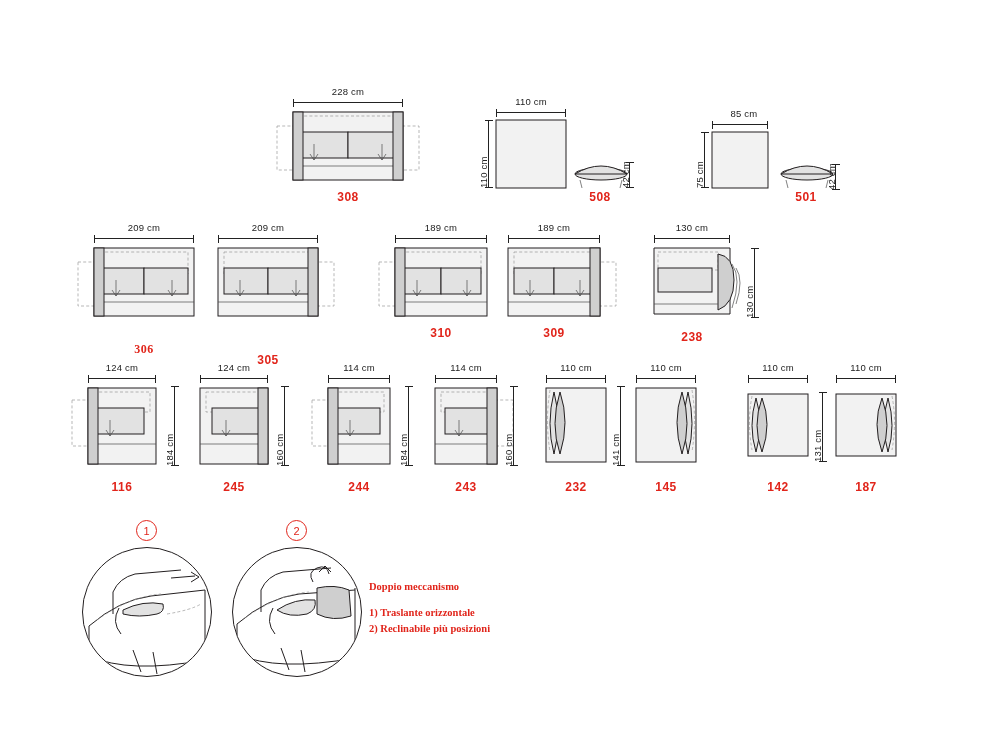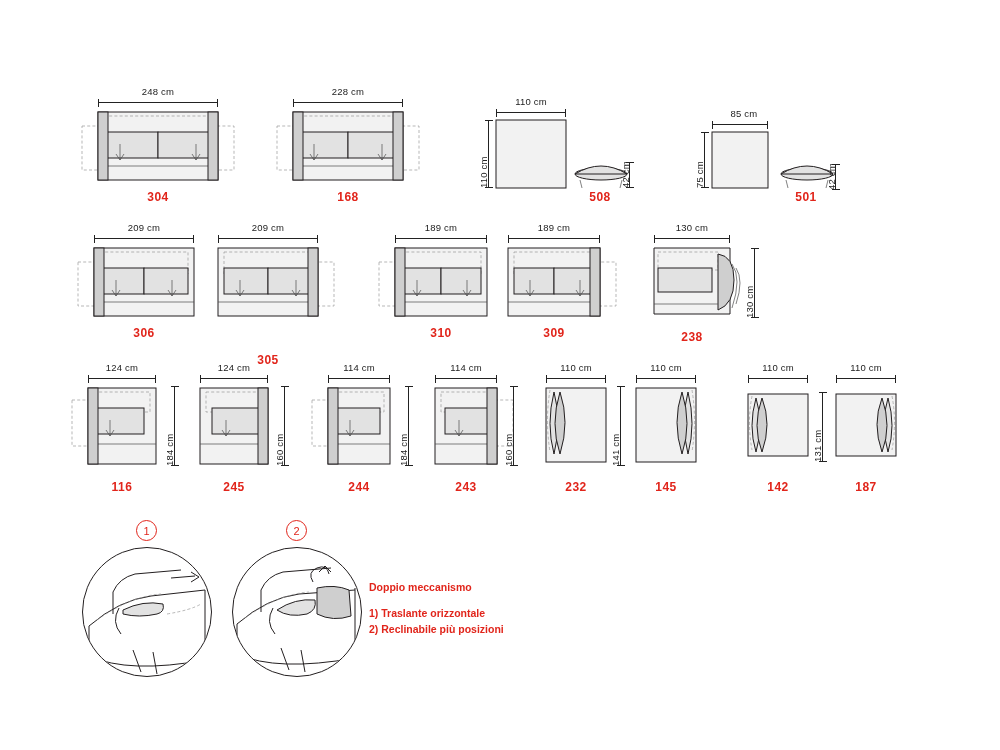--- a/index.html
+++ b/index.html
@@ -71,67 +71,49 @@
     display:flex;align-items:center;justify-content:center;
     background:#fff;
   }
   .detail-circle{
     position:absolute;
     width:128px;height:128px;border-radius:50%;
     border:1px solid #231f20;
     overflow:hidden;
     background:#fff;
   }
-  .notes{position:absolute;}
+  .notes{position:absolute;font-family:Liberation Serif, serif;}
   .notes .nt{
     color:#e1251b;font-size:10.5px;font-weight:bold;line-height:16px;white-space:nowrap;
   }
   .notes .nt.sub{font-weight:bold;}
 </style>
 </head>
 <body>
 
 <div class="sheet">
 
-  <div class="item" style="left:78px;top:86px;width:160px;height:115px;">
-    <div class="dim-h" style="left:20px;top:0px;width:120px;">248 cm</div>
-    <div class="rule-h" style="left:20px;top:16px;width:120px;"></div>
-    <svg width="160" height="80" style="position:absolute;left:0;top:22px;">
-      <rect class="dash" x="4" y="18" width="22" height="44"></rect>
-      <rect class="dash" x="134" y="18" width="22" height="44"></rect>
-      <rect class="fill-l" x="20" y="4" width="120" height="68"></rect>
-      <rect class="dash" x="26" y="8" width="108" height="22"></rect>
-      <rect class="fill-m" x="26" y="24" width="54" height="26"></rect>
-      <rect class="fill-m" x="80" y="24" width="54" height="26"></rect>
-      <line class="ln-thin" x1="20" y1="58" x2="140" y2="58"></line>
-      <path class="ln-thin" d="M42 36 L42 52 M38 46 L42 52 L46 46"></path>
-      <path class="ln-thin" d="M118 36 L118 52 M114 46 L118 52 L122 46"></path>
-      <rect class="fill-d" x="20" y="4" width="10" height="68"></rect>
-      <rect class="fill-d" x="130" y="4" width="10" height="68"></rect>
-    </svg>
-    <div class="code" style="left:20px;top:104px;width:120px;">304</div>
-  </div>
 
   <div class="item" style="left:268px;top:86px;width:160px;height:115px;">
     <div class="dim-h" style="left:25px;top:0px;width:110px;">228 cm</div>
     <div class="rule-h" style="left:25px;top:16px;width:110px;"></div>
     <svg width="160" height="80" style="position:absolute;left:0;top:22px;">
       <rect class="dash" x="9" y="18" width="22" height="44"></rect>
       <rect class="dash" x="129" y="18" width="22" height="44"></rect>
       <rect class="fill-l" x="25" y="4" width="110" height="68"></rect>
       <rect class="dash" x="31" y="8" width="98" height="22"></rect>
       <rect class="fill-m" x="31" y="24" width="49" height="26"></rect>
       <rect class="fill-m" x="80" y="24" width="49" height="26"></rect>
       <line class="ln-thin" x1="25" y1="58" x2="135" y2="58"></line>
       <path class="ln-thin" d="M46 36 L46 52 M42 46 L46 52 L50 46"></path>
       <path class="ln-thin" d="M114 36 L114 52 M110 46 L114 52 L118 46"></path>
       <rect class="fill-d" x="25" y="4" width="10" height="68"></rect>
       <rect class="fill-d" x="125" y="4" width="10" height="68"></rect>
     </svg>
-    <div class="code" style="left:25px;top:104px;width:110px;">168</div>
+    <div class="code" style="left:25px;top:104px;width:110px;">308</div>
   </div>
 
   <div class="item" style="left:470px;top:96px;width:160px;height:105px;">
     <div class="dim-h" style="left:26px;top:0px;width:70px;">110 cm</div>
     <div class="rule-h" style="left:26px;top:16px;width:70px;"></div>
     <div class="dim-v" style="left:8px;top:92px;width:70px;">110 cm</div>
     <div class="rule-v" style="left:18px;top:24px;height:68px;"></div>
     <svg width="160" height="80" style="position:absolute;left:0;top:22px;">
       <rect class="fill-l" x="26" y="2" width="70" height="68"></rect>
       <ellipse class="fill-m" cx="131" cy="56" rx="26" ry="6"></ellipse>
@@ -168,21 +150,21 @@
       <rect class="dash" x="6" y="18" width="20" height="44"></rect>
       <rect class="fill-l" x="22" y="4" width="100" height="68"></rect>
       <rect class="dash" x="28" y="8" width="88" height="22"></rect>
       <rect class="fill-m" x="28" y="24" width="44" height="26"></rect>
       <rect class="fill-m" x="72" y="24" width="44" height="26"></rect>
       <line class="ln-thin" x1="22" y1="58" x2="122" y2="58"></line>
       <path class="ln-thin" d="M44 36 L44 52 M40 46 L44 52 L48 46"></path>
       <path class="ln-thin" d="M100 36 L100 52 M96 46 L100 52 L104 46"></path>
       <rect class="fill-d" x="22" y="4" width="10" height="68"></rect>
     </svg>
-    <div class="code" style="left:22px;top:104px;width:100px;">306</div>
+    <div class="code" style="left:22px;top:120px;width:100px;font-family:Liberation Serif, serif;">306</div>
   </div>
 
   <div class="item" style="left:210px;top:222px;width:145px;height:115px;">
     <div class="dim-h" style="left:8px;top:0px;width:100px;">209 cm</div>
     <div class="rule-h" style="left:8px;top:16px;width:100px;"></div>
     <svg width="145" height="80" style="position:absolute;left:0;top:22px;">
       <rect class="dash" x="104" y="18" width="20" height="44"></rect>
       <rect class="fill-l" x="8" y="4" width="100" height="68"></rect>
       <rect class="dash" x="14" y="8" width="88" height="22"></rect>
       <rect class="fill-m" x="14" y="24" width="44" height="26"></rect>

